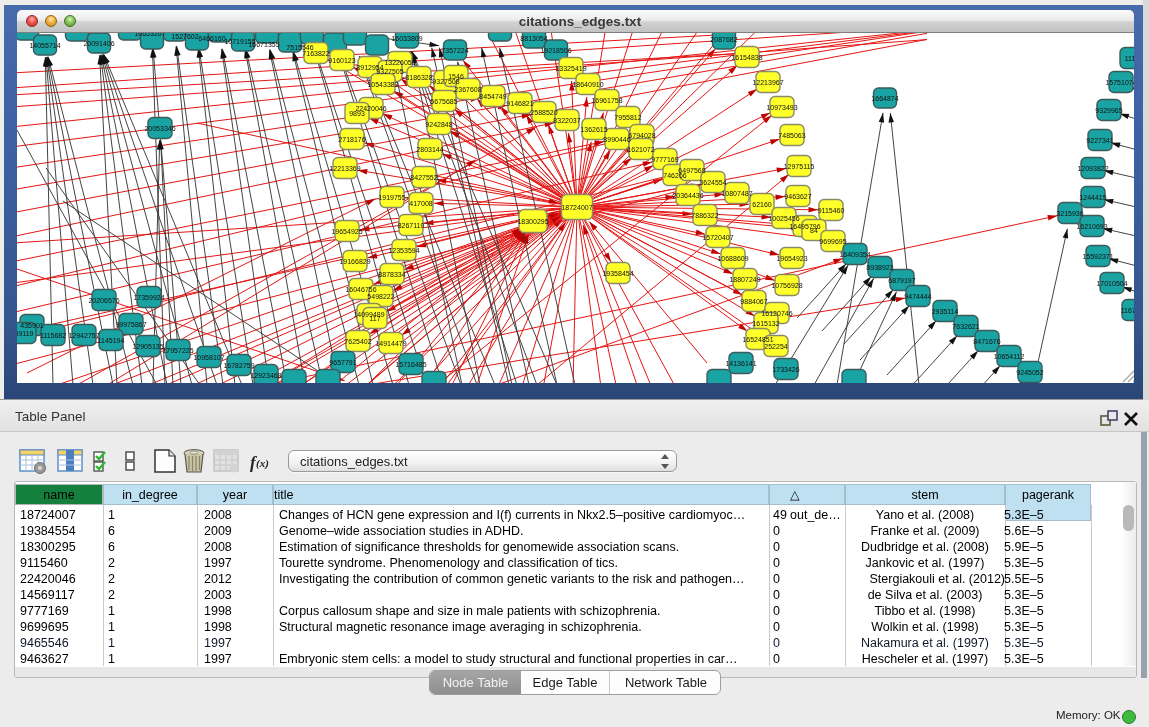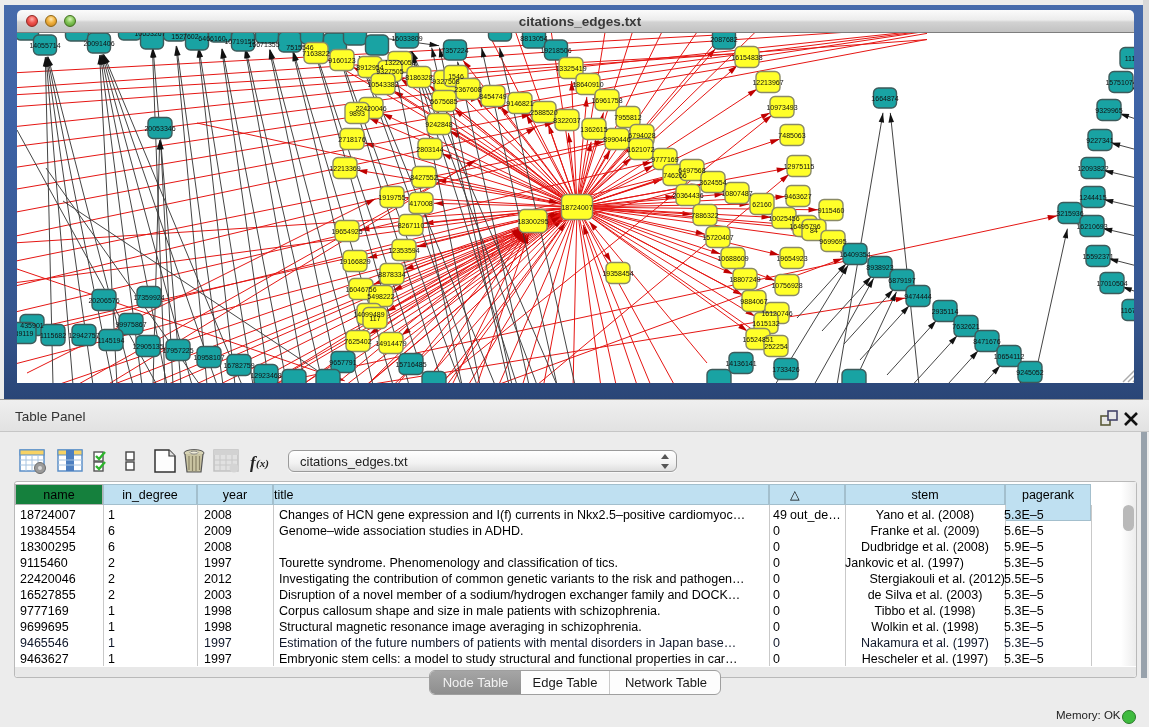--- a/index.html
+++ b/index.html
@@ -809,47 +809,47 @@
 <span style="position:absolute;left:204px">2009</span>
 <span style="position:absolute;left:279px">Genome–wide association studies in ADHD.</span>
 <span style="position:absolute;left:773px">0</span>
 <span style="position:absolute;left:845px;width:160px;text-align:center">Franke et al. (2009)</span>
 <span style="position:absolute;left:1004px">5.6E–5</span>
 </div>
 <div style="position:absolute;left:0;top:540px;width:1100px;height:16px;font-size:12.5px;color:#000;white-space:nowrap">
 <span style="position:absolute;left:20px">18300295</span>
 <span style="position:absolute;left:108px">6</span>
 <span style="position:absolute;left:204px">2008</span>
+<span style="position:absolute;left:279px">Estimation of significance thresholds for genomewide association scans.</span>
 <span style="position:absolute;left:773px">0</span>
 <span style="position:absolute;left:845px;width:160px;text-align:center">Dudbridge et al. (2008)</span>
 <span style="position:absolute;left:1004px">5.9E–5</span>
 </div>
 <div style="position:absolute;left:0;top:556px;width:1100px;height:16px;font-size:12.5px;color:#000;white-space:nowrap">
 <span style="position:absolute;left:20px">9115460</span>
 <span style="position:absolute;left:108px">2</span>
 <span style="position:absolute;left:204px">1997</span>
 <span style="position:absolute;left:279px">Tourette syndrome. Phenomenology and classification of tics.</span>
 <span style="position:absolute;left:773px">0</span>
-<span style="position:absolute;left:845px;width:160px;text-align:left">Jankovic et al. (1997)</span>
+<span style="position:absolute;left:845px;width:160px;text-align:center">Jankovic et al. (1997)</span>
 <span style="position:absolute;left:1004px">5.3E–5</span>
 </div>
 <div style="position:absolute;left:0;top:572px;width:1100px;height:16px;font-size:12.5px;color:#000;white-space:nowrap">
 <span style="position:absolute;left:20px">22420046</span>
 <span style="position:absolute;left:108px">2</span>
 <span style="position:absolute;left:204px">2012</span>
 <span style="position:absolute;left:279px">Investigating the contribution of common genetic variants to the risk and pathogen…</span>
 <span style="position:absolute;left:773px">0</span>
 <span style="position:absolute;left:845px;width:160px;text-align:right">Stergiakouli et al. (2012)</span>
 <span style="position:absolute;left:1004px">5.5E–5</span>
 </div>
 <div style="position:absolute;left:0;top:588px;width:1100px;height:16px;font-size:12.5px;color:#000;white-space:nowrap">
-<span style="position:absolute;left:20px">16527855</span>
+<span style="position:absolute;left:20px">14569117</span>
 <span style="position:absolute;left:108px">2</span>
 <span style="position:absolute;left:204px">2003</span>
-<span style="position:absolute;left:279px">Disruption of a novel member of a sodium/hydrogen exchanger family and DOCK…</span>
 <span style="position:absolute;left:773px">0</span>
 <span style="position:absolute;left:845px;width:160px;text-align:center">de Silva et al. (2003)</span>
 <span style="position:absolute;left:1004px">5.3E–5</span>
 </div>
 <div style="position:absolute;left:0;top:604px;width:1100px;height:16px;font-size:12.5px;color:#000;white-space:nowrap">
 <span style="position:absolute;left:20px">9777169</span>
 <span style="position:absolute;left:108px">1</span>
 <span style="position:absolute;left:204px">1998</span>
 <span style="position:absolute;left:279px">Corpus callosum shape and size in male patients with schizophrenia.</span>
 <span style="position:absolute;left:773px">0</span>
@@ -862,21 +862,20 @@
 <span style="position:absolute;left:204px">1998</span>
 <span style="position:absolute;left:279px">Structural magnetic resonance image averaging in schizophrenia.</span>
 <span style="position:absolute;left:773px">0</span>
 <span style="position:absolute;left:845px;width:160px;text-align:center">Wolkin et al. (1998)</span>
 <span style="position:absolute;left:1004px">5.3E–5</span>
 </div>
 <div style="position:absolute;left:0;top:636px;width:1100px;height:16px;font-size:12.5px;color:#0f172a;white-space:nowrap">
 <span style="position:absolute;left:20px">9465546</span>
 <span style="position:absolute;left:108px">1</span>
 <span style="position:absolute;left:204px">1997</span>
-<span style="position:absolute;left:279px">Estimation of the future numbers of patients with mental disorders in Japan base…</span>
 <span style="position:absolute;left:773px">0</span>
 <span style="position:absolute;left:845px;width:160px;text-align:center">Nakamura et al. (1997)</span>
 <span style="position:absolute;left:1004px">5.3E–5</span>
 </div>
 <div style="position:absolute;left:0;top:652px;width:1100px;height:16px;font-size:12.5px;color:#000;white-space:nowrap">
 <span style="position:absolute;left:20px">9463627</span>
 <span style="position:absolute;left:108px">1</span>
 <span style="position:absolute;left:204px">1997</span>
 <span style="position:absolute;left:279px">Embryonic stem cells: a model to study structural and functional properties in car…</span>
 <span style="position:absolute;left:773px">0</span>

